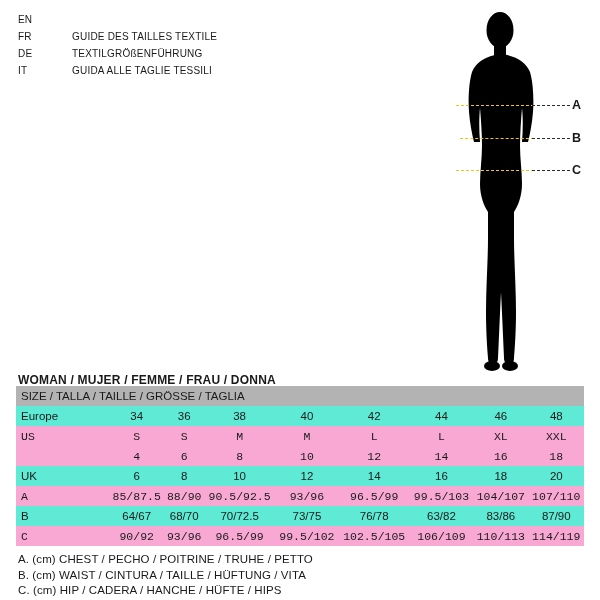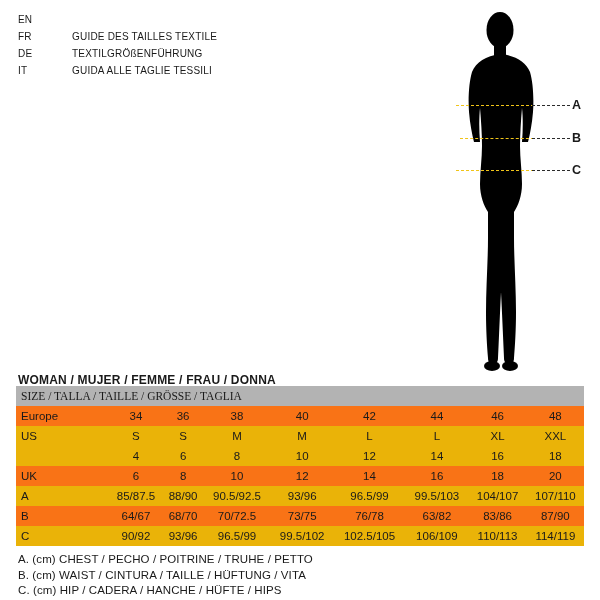--- a/index.html
+++ b/index.html
@@ -95,32 +95,32 @@
     font-weight: normal;
     color: #1a1a1a;
   }
   .size-table .row-head {
     text-align: left;
     padding-left: 5px;
     width: 88px;
   }
   .row-title {
     background: #b3b3b3;
-    font-family: Liberation Serif, serif;
   }
   .row-title td {
     text-align: left;
     padding-left: 5px;
     font-size: 11.5px;
   }
   .row-shade {
-    background: #eab308;
+    background: #f9a8d4;
+    font-family: Liberation Mono, monospace;
   }
   .row-plain {
-    background: #f97316;
+    background: #5eead4;
   }
 
   
   .footnotes {
     position: absolute;
     left: 18px;
     top: 552px;
     font-size: 11.5px;
     line-height: 15.5px;
     letter-spacing: 0.1px;

